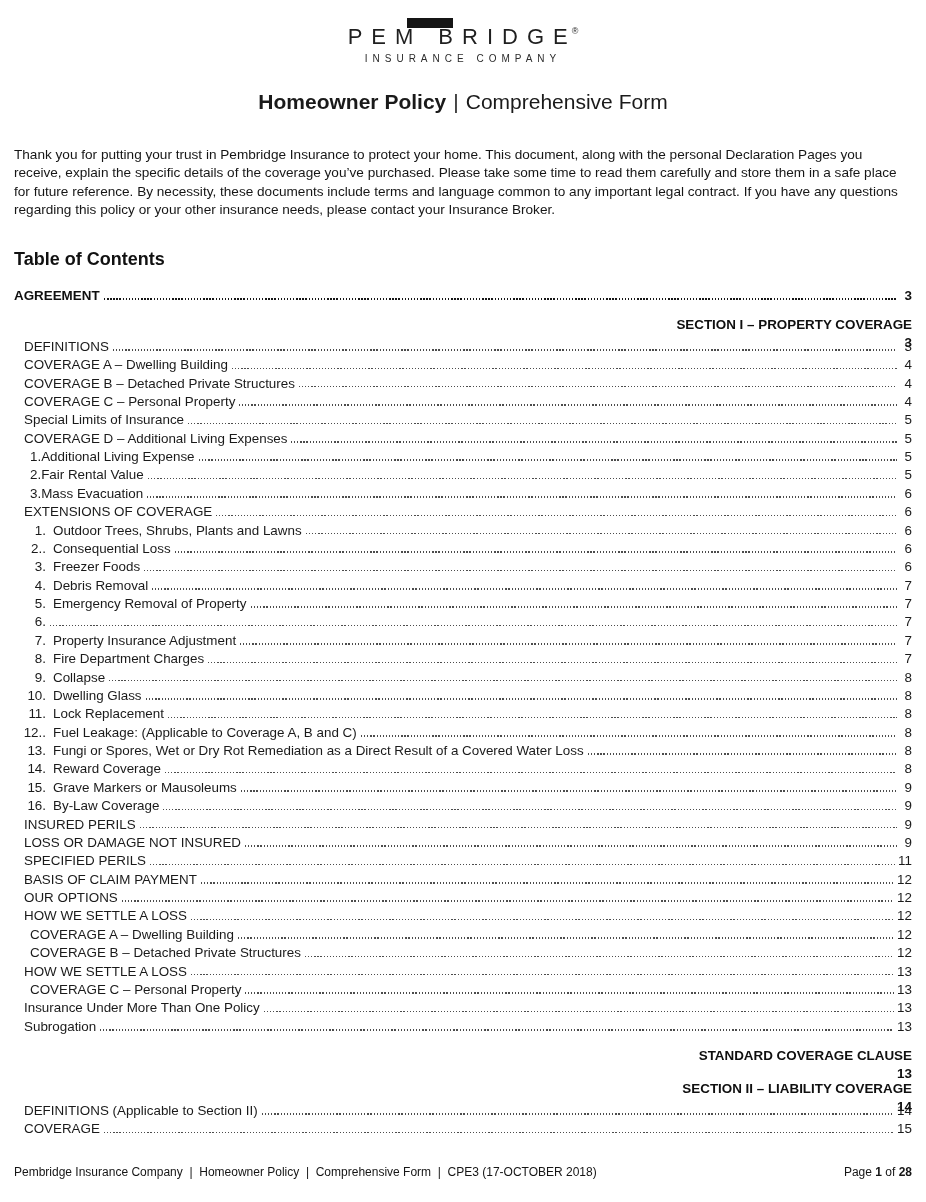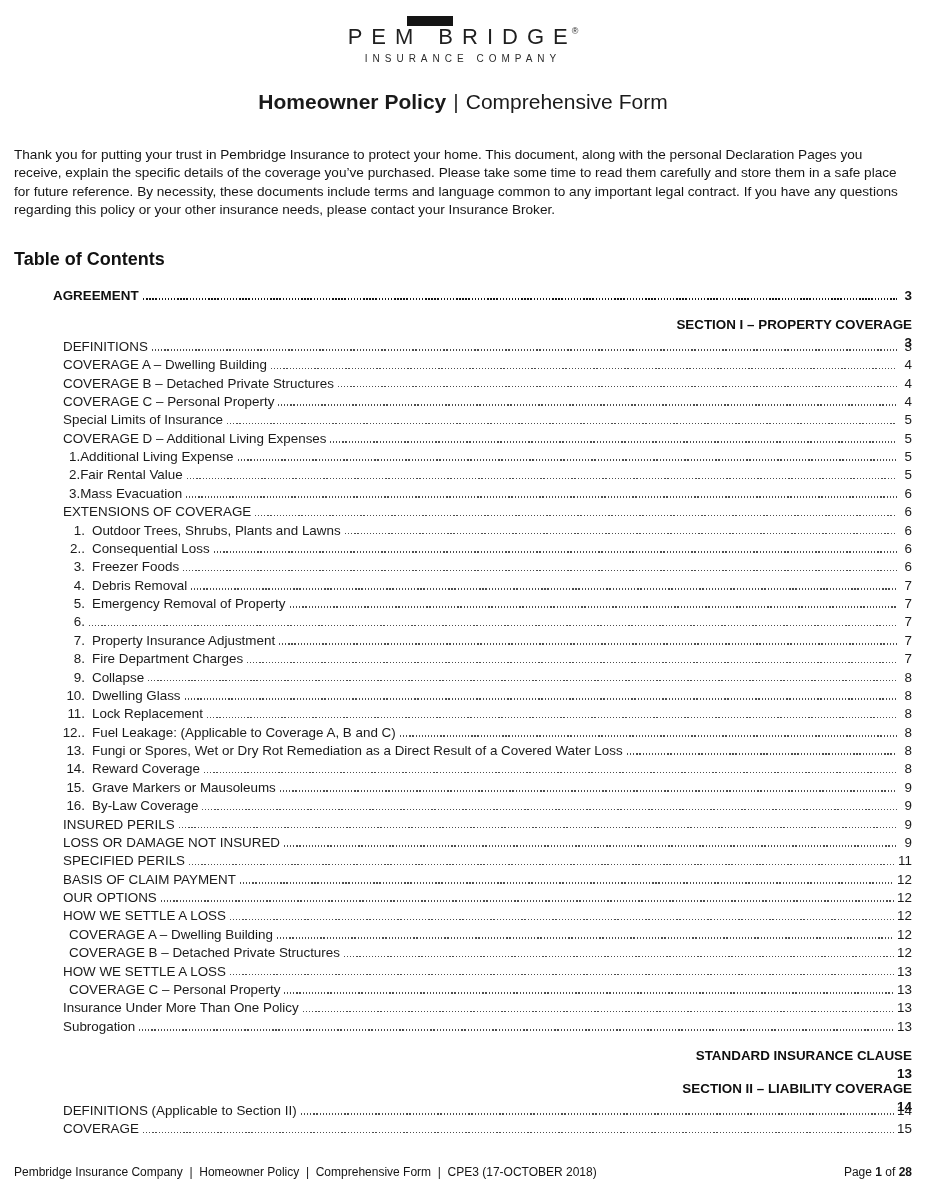--- a/index.html
+++ b/index.html
@@ -6,21 +6,21 @@
   html,body { background:#ffffff; }
   body {
     width:926px; height:1202px; position:relative; overflow:hidden;
     font-family:"Liberation Sans", sans-serif; color:#1a1a1a;
   }
   .page { position:absolute; inset:0; padding:13px 14px 0 14px; background:#fff; }
 
   
   .logo { text-align:center; }
   .logo-row {
-    display:inline-flex; align-items:center; position:relative;
+    display:inline-flex; align-items:flex-end; position:relative;
     font-size:22px; letter-spacing:9px; font-weight:400; color:#1f1f1f;
     line-height:1; padding-top:13px;
   }
   .lg-gap { display:inline-block; width:16px; height:17px; position:relative; }
   .lg-bar { position:absolute; top:-13px; left:-15px; width:46px; height:10px; background:#151515; }
   .lg-reg { font-size:9px; letter-spacing:0; align-self:flex-start; margin-top:1px; margin-left:-5px; }
   .logo-sub {
     margin-top:5px; font-size:10px; letter-spacing:5px; font-weight:500; color:#2b2b2b;
   }
 
@@ -30,21 +30,21 @@
   .t-sep { margin:0 7px; color:#2a2a2a; }
 
   
   .intro {
     margin-top:32px; font-size:13.6px; line-height:18.3px; color:#161616;
     text-align:left; width:898px;
   }
 
   
   .toc-heading { margin-top:30px; font-size:18px; font-weight:700; color:#111; }
-  .toc { margin-top:14px;margin-left:39px; }
+  .toc { margin-top:14px; }
   .toc-row {
     display:flex; align-items:flex-end; height:18.38px; font-size:13.4px; color:#1a1a1a;
   }
   .toc-row.gap { margin-top:14.5px;flex-direction:column; }
   .toc-row.bold { font-weight:700; color:#0f0f0f; }
   .toc-text { white-space:pre; }
   .toc-num { white-space:pre; width:26px; text-align:right; flex:0 0 auto; }
   .toc-num + .toc-text { margin-left:7px; }
   .lvl1 { padding-left:10px; }
   .lvl2 { padding-left:16px; }
@@ -304,21 +304,21 @@
         <span class="toc-text">Insurance Under More Than One Policy</span>
         <span class="toc-leader"></span>
         <span class="toc-page">13</span>
       </div>
       <div class="toc-row lvl1">
         <span class="toc-text">Subrogation</span>
         <span class="toc-leader"></span>
         <span class="toc-page">13</span>
       </div>
       <div class="toc-row lvl0 bold gap">
-        <span class="toc-text">STANDARD INSURANCE CLAUSE</span>
+        <span class="toc-text">STANDARD COVERAGE CLAUSE</span>
         <span class="toc-leader"></span>
         <span class="toc-page">13</span>
       </div>
       <div class="toc-row lvl0 bold gap">
         <span class="toc-text">SECTION II – LIABILITY COVERAGE</span>
         <span class="toc-leader"></span>
         <span class="toc-page">14</span>
       </div>
       <div class="toc-row lvl1">
         <span class="toc-text">DEFINITIONS (Applicable to Section II)</span>

